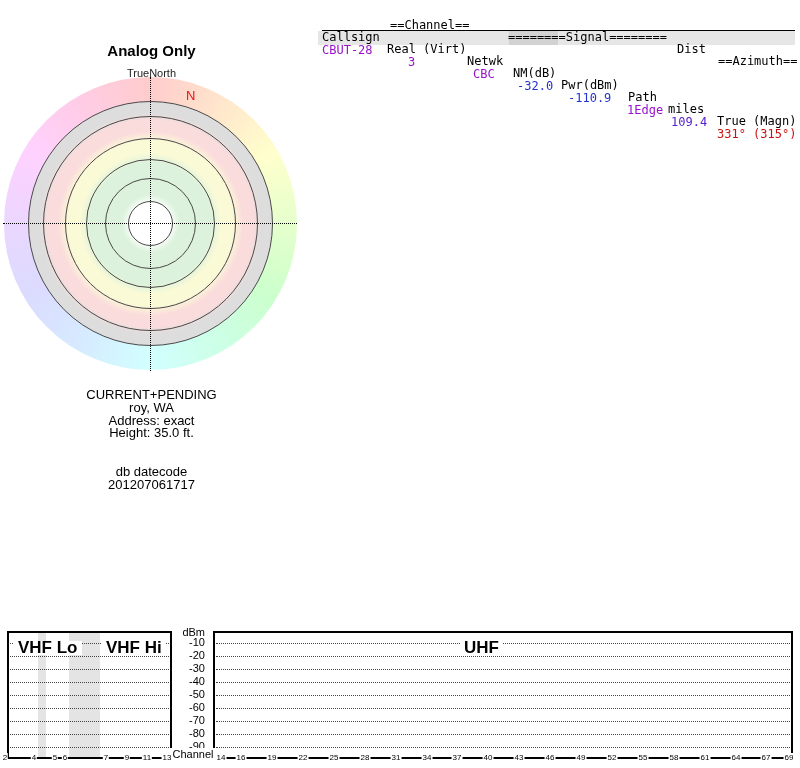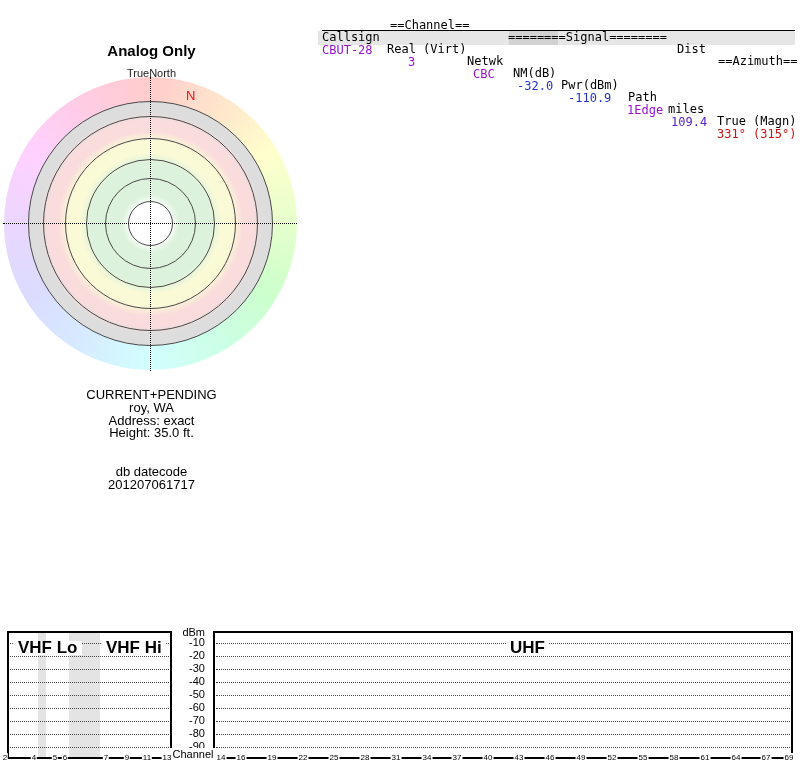--- a/index.html
+++ b/index.html
@@ -153,21 +153,21 @@
       <div class="grid" style="top:49px"></div>
       <div class="grid" style="top:62px"></div>
       <div class="grid" style="top:75px"></div>
       <div class="grid" style="top:88px"></div>
       <div class="grid" style="top:101px"></div>
       <div class="grid" style="top:114px"></div>
     </div>
 
     <div class="plabel" style="left:14px;">VHF Lo</div>
     <div class="plabel" style="left:102px;">VHF Hi</div>
-    <div class="plabel" style="left:506px;">UHF</div>
+    <div class="plabel" style="left:460px;">UHF</div>
 
     <div class="dbm" style="top:626px">dBm</div>
     <div class="ytick" style="top:637px">-10</div>
     <div class="ytick" style="top:650px">-20</div>
     <div class="ytick" style="top:663px">-30</div>
     <div class="ytick" style="top:676px">-40</div>
     <div class="ytick" style="top:689px">-50</div>
     <div class="ytick" style="top:702px">-60</div>
     <div class="ytick" style="top:715px">-70</div>
     <div class="ytick" style="top:728px">-80</div>

